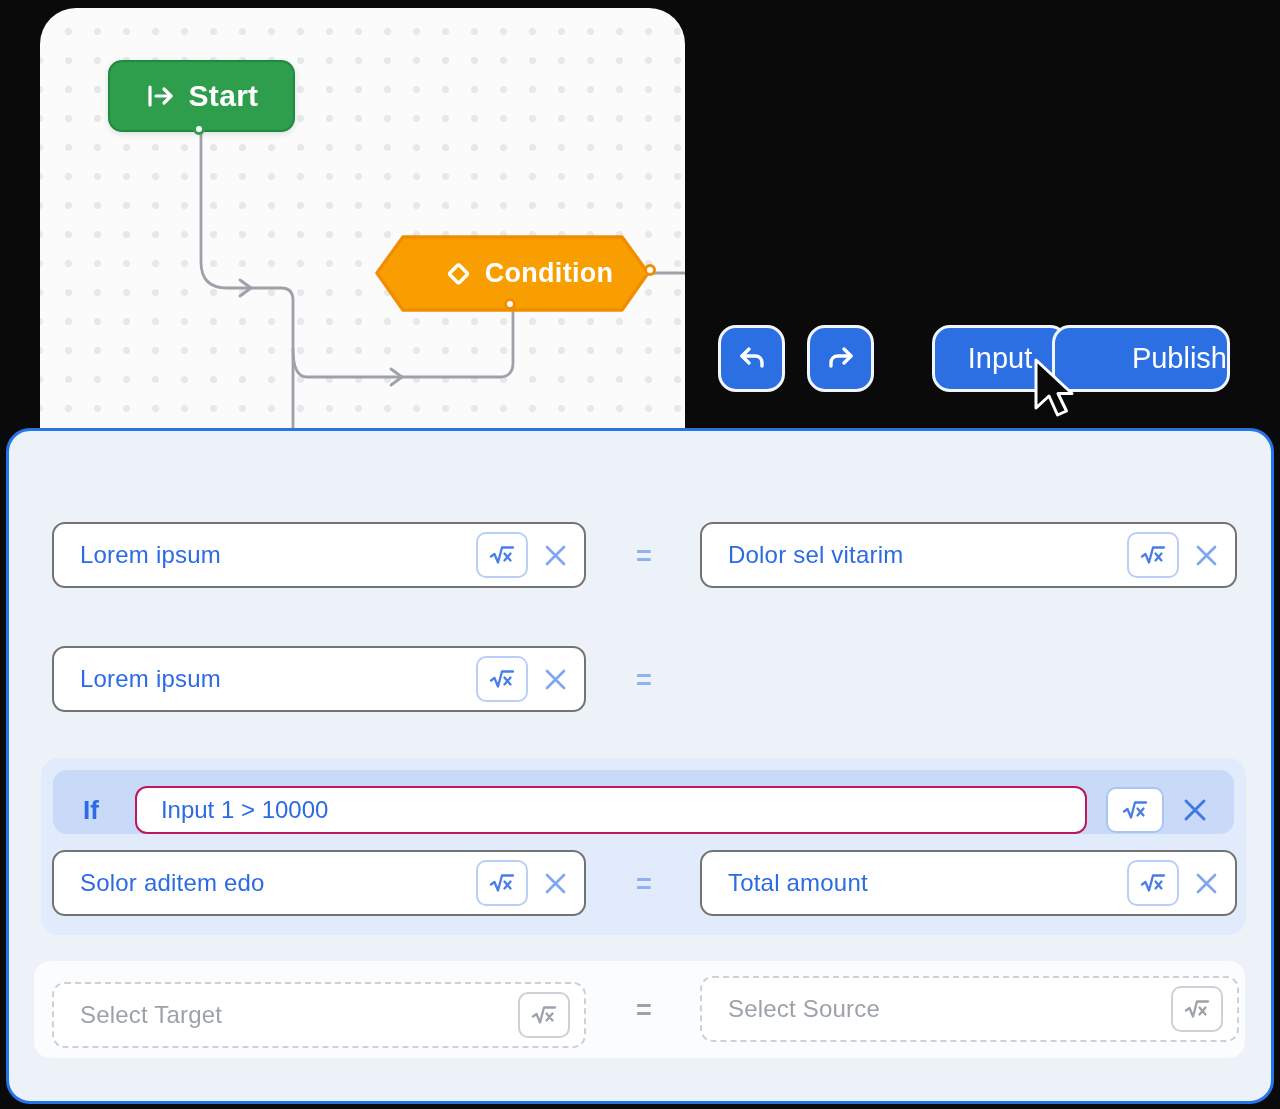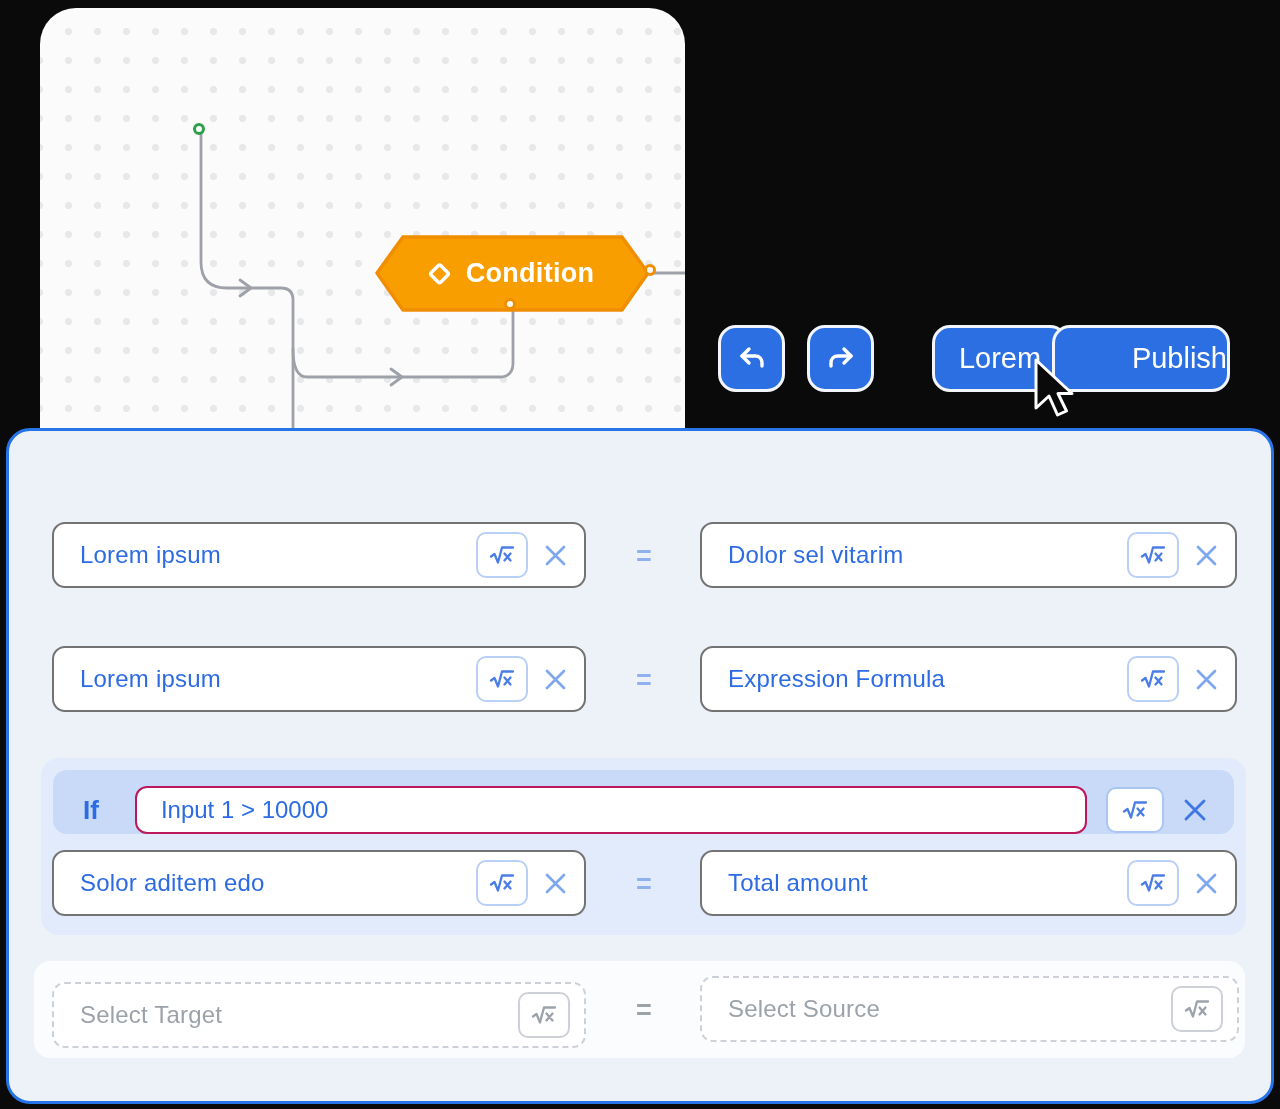--- a/index.html
+++ b/index.html
@@ -11,21 +11,21 @@
   #canvas { left:40px; top:8px; width:645px; height:421px;
     background:#FBFBFC; border-radius:36px 36px 0 0; overflow:hidden;
     background-image:radial-gradient(#E7E8EA 3.3px, transparent 3.9px);
     background-size:29px 29px; background-position:14px 9px; }
   #edges { position:absolute; left:0; top:0; }
   .node-start { left:68px; top:52px; width:187px; height:72px;
     background:#2F9E4C; border:2px solid #1E8A3E; border-radius:14px;
     display:flex; align-items:center; justify-content:center; gap:14px;
     box-shadow:0 2px 6px rgba(0,0,0,.12); }
   .node-start span { color:#fff; font-size:30px; font-weight:600; letter-spacing:.3px; }
-  .cond-label-wrap { left:345px; top:229px; width:250px; height:73px;
+  .cond-label-wrap { left:364px; top:229px; width:250px; height:73px;
     display:flex; align-items:center; justify-content:center; gap:13px; }
   .cond-label-wrap span { color:#fff; font-size:27px; font-weight:600; letter-spacing:.3px; }
   .handle { position:absolute; width:12px; height:12px; background:#fff;
     border-radius:50%; }
   .handle.green { border:3px solid #2F9E4C; }
   .handle.orange { border:3px solid #EF8F00; }
 
   
   .tbtn { position:absolute; top:325px; height:67px; background:#2B6FE2;
     border:3px solid #F2F5FB; border-radius:18px; color:#fff;
@@ -84,20 +84,30 @@
   <svg class="abs" style="left:330px; top:220px;" width="290" height="92">
     <polygon points="7,45 33,9 252,9 278,45 252,82 33,82" fill="#F99E00" stroke="#F08E00" stroke-width="3.5" stroke-linejoin="round"></polygon>
   </svg>
   <div class="abs cond-label-wrap">
     <svg width="27" height="27">
       <rect x="7" y="7" width="13.5" height="13.5" rx="2" transform="rotate(45 13.5 13.5)" fill="none" stroke="#fff" stroke-width="3.4"></rect>
     </svg>
     <span>Condition</span>
   </div>
 
+  <div class="abs node-start">
+    <svg width="30" height="28">
+      <g fill="none" stroke="#fff" stroke-width="3.2" stroke-linecap="round" stroke-linejoin="round">
+        <path d="M5 5 V23"></path>
+          <path d="M11 14 H26"></path>
+          <path d="M19 7 L26 14 L19 21"></path>
+      </g>
+    </svg>
+    <span>Start</span>
+  </div>
 
   <div class="handle green" style="left:153px; top:115px;"></div>
   <div class="handle orange" style="left:464px; top:290px;"></div>
   <div class="handle orange" style="left:604px; top:256px;"></div>
 </div>
 
 <button class="tbtn" style="left:718px; width:67px;">
   <svg width="34" height="32">
     <g fill="none" stroke="#fff" stroke-width="3.4" stroke-linecap="round" stroke-linejoin="round">
       <path d="M14 6 L7 13 L14 20"></path>
@@ -107,21 +117,21 @@
 </button>
 <button class="tbtn" style="left:807px; width:67px;">
   <svg width="34" height="32">
     <g fill="none" stroke="#fff" stroke-width="3.4" stroke-linecap="round" stroke-linejoin="round">
       <path d="M20 6 L27 13 L20 20"></path>
         <path d="M27 13 H14 C9.6 13 7 15.8 7 20 V23"></path>
     </g>
   </svg>
 </button>
 <button class="tbtn" style="left:932px; width:136px;">
-  <span>Lorem</span>
+  <span>Input</span>
 </button>
 <button class="tbtn" style="left:1052px; width:178px;justify-content:flex-end;">
   <span>Publish</span>
 </button>
 
 <svg class="abs" style="left:1032px; top:357px; z-index:50;" width="60" height="66">
   <polygon points="4,3 4,51 17,39 25.5,58 34.5,54 26,36.5 40,36.5" fill="#0A0A0B" stroke="#fff" stroke-width="3" stroke-linejoin="round"></polygon>
 </svg>
 
 <div id="panel" class="abs">
@@ -176,38 +186,20 @@
     </button>
     <button class="x-btn">
       <svg width="25" height="25">
         <g stroke="currentColor" stroke-width="2.7" stroke-linecap="round">
             <path d="M4 4 L21 21 M21 4 L4 21"></path>
           </g>
       </svg>
     </button>
   </div>
   <div class="eq" style="left:595px; top:234px;">=</div>
-  <div class="field" style="left:691px; top:215px; width:537px;">
-    <input readonly="" value="Expression Formula" style="">
-    <button class="fx-btn ml-auto">
-      <svg width="26" height="22">
-        <g fill="none" stroke="currentColor" stroke-width="2.3" stroke-linecap="round" stroke-linejoin="round">
-          <path d="M2 12.5 L5.5 10 L9 18.5 L13 3.5 H24"></path>
-            <path d="M15.5 9.5 L21.5 16.5 M21.5 9.5 L15.5 16.5"></path>
-        </g>
-      </svg>
-    </button>
-    <button class="x-btn">
-      <svg width="25" height="25">
-        <g stroke="currentColor" stroke-width="2.7" stroke-linecap="round">
-            <path d="M4 4 L21 21 M21 4 L4 21"></path>
-          </g>
-      </svg>
-    </button>
-  </div>
 
   <div class="if-outer">
     <div class="if-strip">
       <span class="if-label">If</span>
       <div class="if-field">
         <input readonly="" value="Input 1 &gt; 10000" style="">
       </div>
       <button class="fx-btn">
         <svg width="26" height="22">
           <g fill="none" stroke="currentColor" stroke-width="2.3" stroke-linecap="round" stroke-linejoin="round">

